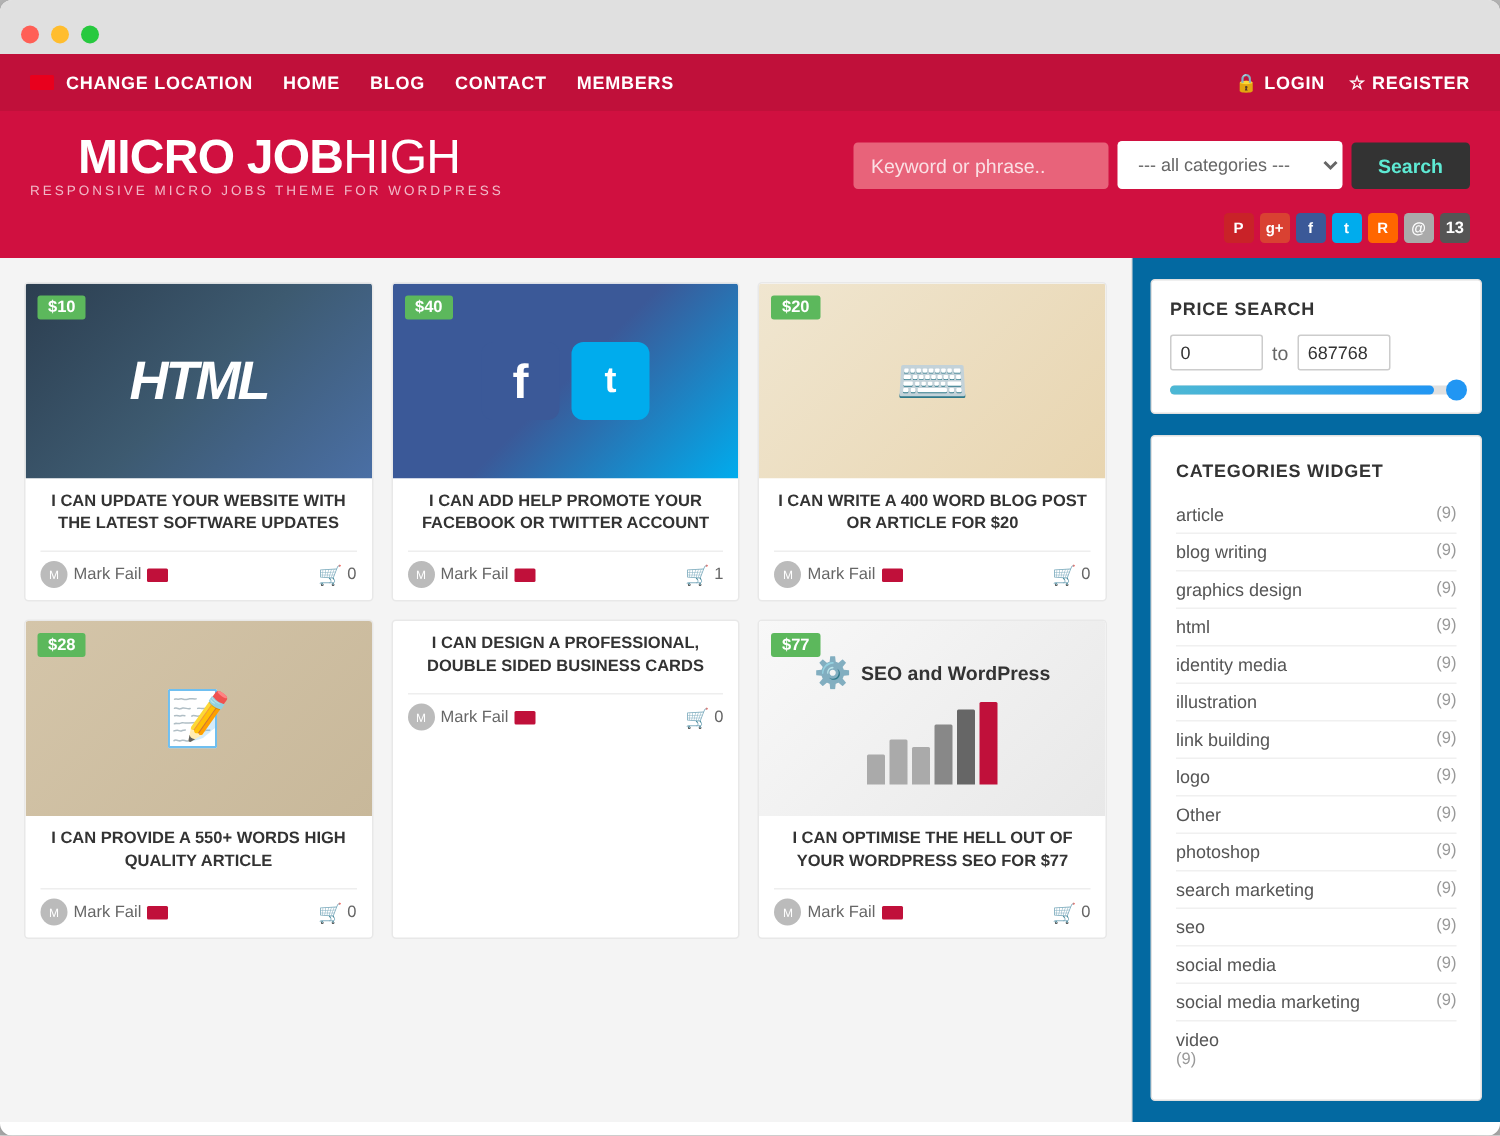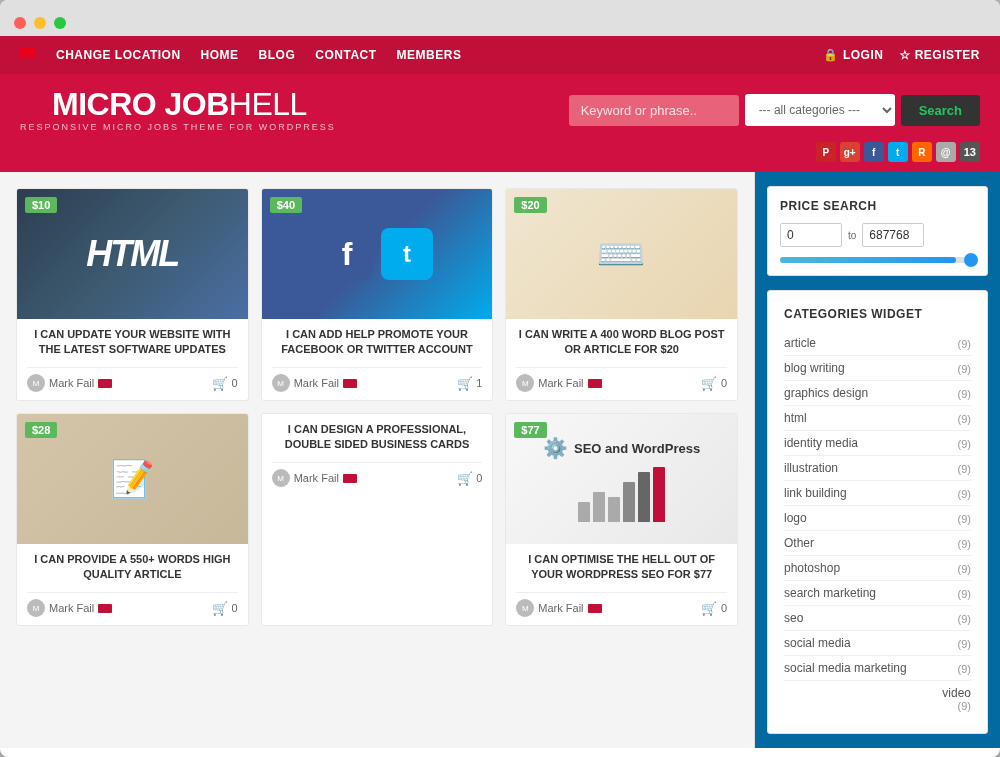--- a/index.html
+++ b/index.html
@@ -53,22 +53,22 @@
     .top-nav-item {
       color: #fff;
       font-size: 12px;
       font-weight: bold;
       letter-spacing: 0.5px;
       text-decoration: none;
       cursor: pointer;
     }
     .change-location {
       display: flex;
-      align-items: flex-start;
-      gap: 20px;
+      align-items: center;
+      gap: 8px;
     }
     .flag-icon {
       width: 16px;
       height: 10px;
       background: #e8001d;
       border-radius: 1px;
       display: inline-block;
     }
     .top-nav-right {
       display: flex;
@@ -128,21 +128,21 @@
       border-radius: 3px;
       padding: 8px 10px;
       font-size: 12px;
       color: #666;
       width: 150px;
       outline: none;
       cursor: pointer;
     }
     .search-btn {
       background: #333;
-      color: #22c55e;
+      color: #5eead4;
       border: none;
       border-radius: 3px;
       padding: 8px 18px;
       font-size: 13px;
       font-weight: bold;
       cursor: pointer;
     }
     .social-bar {
       display: flex;
       justify-content: flex-end;
@@ -372,21 +372,21 @@
     }
     .price-input {
       width: 62px;
       border: 1px solid #ccc;
       border-radius: 2px;
       padding: 4px 6px;
       font-size: 12px;
       color: #333;
     }
     .price-to {
-      font-size: 10px;
+      font-size: 13px;
       color: #666;
     }
     .price-slider-track {
       width: 100%;
       height: 6px;
       background: #e0e0e0;
       border-radius: 3px;
       position: relative;
     }
     .price-slider-fill {
@@ -407,21 +407,21 @@
 
     .categories-widget {
       background: #fff;
       border: 1px solid #e0e0e0;
       border-radius: 3px;
       padding: 16px;
     }
     .cat-item {
       display: flex;
       justify-content: space-between;
-      align-items: flex-end;
+      align-items: flex-start;
       padding: 5px 0;
       border-bottom: 1px solid #f0f0f0;
       cursor: pointer;
     }
     .cat-item:last-child { border-bottom: none; flex-direction: column; }
     .cat-name {
       font-size: 12px;
       color: #555;
     }
     .cat-count {
@@ -460,21 +460,21 @@
         <span>☆</span>
         <span>REGISTER</span>
       </span>
     </div>
   </div>
 
   <div class="header">
     <div class="header-inner">
       <div class="logo-area">
         <div class="logo-title">
-          <span style="font-weight:900;margin-left:32px;">MICRO JOB</span><span class="thin" style="font-weight:300;">HELL</span>
+          <span style="font-weight:900;margin-left:32px;">MICRO JOB</span><span class="thin" style="font-weight:300;">HIGH</span>
         </div>
         <div class="logo-subtitle">RESPONSIVE MICRO JOBS THEME FOR WORDPRESS</div>
       </div>
       <div class="search-area">
         <input type="text" class="search-input" placeholder="Keyword or phrase.." style="">
         <select class="category-select">
           <option>--- all categories ---</option>
         </select>
         <button class="search-btn">Search</button>
       </div>

